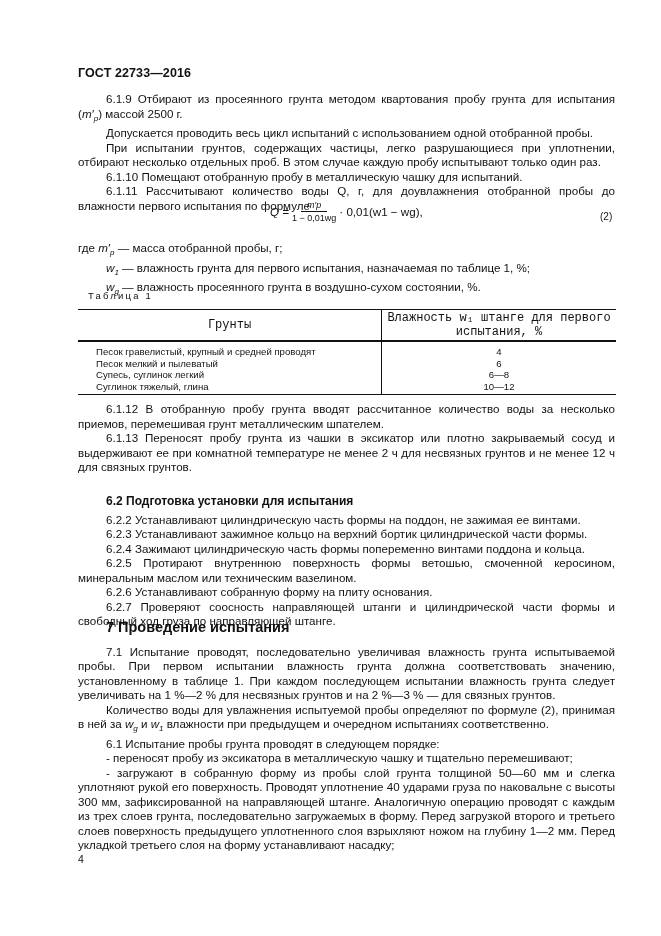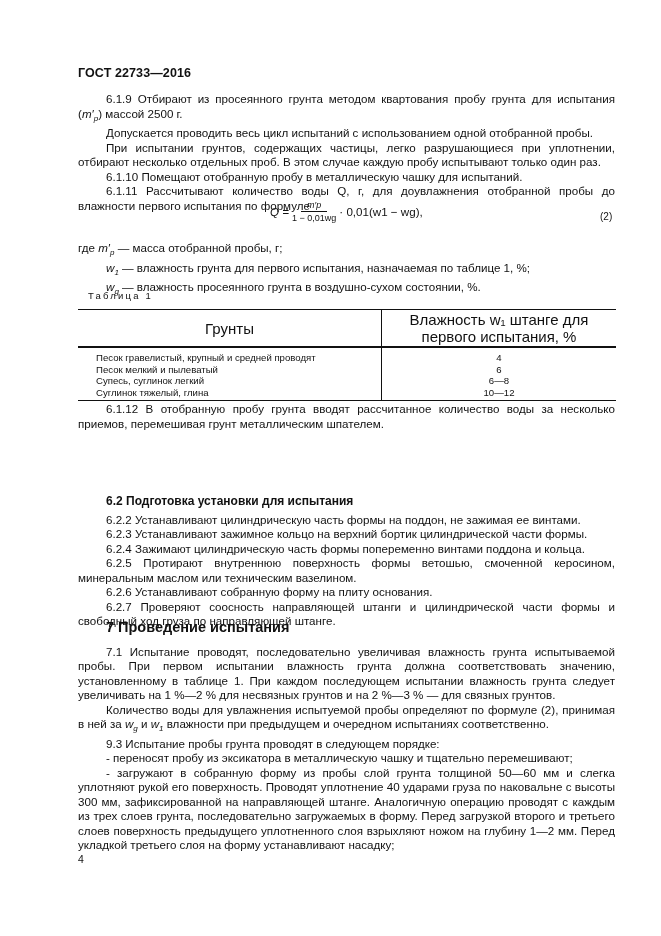--- a/index.html
+++ b/index.html
@@ -13,21 +13,21 @@
   .it { font-style: italic; }
   .sec { font-weight: bold; font-size: 12px; }
   .chap { font-weight: bold; font-size: 14.5px; }
   .formula { position: absolute; left: 270px; top: 200px; font-size: 11.6px; display: flex; align-items: center; }
   .frac { display: inline-flex; flex-direction: column; align-items: center; margin: 0 3px; }
   .frac .num { font-size: 9px; font-style: italic; border-bottom: 1px solid #111; padding: 0 6px 1px; }
   .frac .den { font-size: 9px; padding-top: 1px; }
   .eqnum { position: absolute; left: 600px; top: 211px; font-size: 10px; }
   .tlabel { position: absolute; left: 88px; top: 290px; font-size: 9.5px; letter-spacing: 2.2px; }
   table.t1 { position: absolute; left: 78px; top: 309px; width: 538px; border-collapse: collapse; font-size: 9.6px; }
-  table.t1 th { font-weight: normal; height: 24px; border-top: 1px solid #111; border-bottom: 2px solid #111; font-size: 15px; }
+  table.t1 th { font-weight: normal; height: 24px; border-top: 1px solid #111; border-bottom: 2px solid #111; font-size: 12px; font-family: Liberation Mono, monospace; }
   table.t1 th:first-child, table.t1 td:first-child { border-right: 1px solid #111; width: 285px; }
   table.t1 td { padding: 0; height: 11.5px; line-height: 11.5px; }
   table.t1 td:first-child { padding-left: 18px; }
   table.t1 td:last-child { text-align: center; }
   table.t1 tr.first td { padding-top: 4px; }
   table.t1 tr.last td { border-bottom: 1px solid #111; padding-bottom: 2px; }
   .pagenum { position: absolute; left: 78px; top: 853px; font-size: 10.5px; }
   .dash-item { text-indent: 28px; }
 </style>
 </head>
@@ -82,34 +82,35 @@
     </tr>
     <tr class="last">
       <td>Суглинок тяжелый, глина</td>
       <td>10—12</td>
     </tr>
   </tbody>
 </table>
 
 <div class="txt" style="top:402px;">
   <p class="p ind">6.1.12  В отобранную пробу грунта вводят рассчитанное количество воды за несколько приемов, перемешивая грунт металлическим шпателем.</p>
+  <p class="p ind">6.1.13  Переносят пробу грунта из чашки в эксикатор или плотно закрываемый сосуд и выдерживают ее при комнатной температуре не менее 2 ч для несвязных грунтов и не менее 12 ч для связных грунтов.</p>
 </div>
 
 <div class="txt" style="top:494px;">
   <p class="p ind sec" style="margin-bottom:4px;">6.2  Подготовка установки для испытания</p>
   <p class="p ind">6.2.2  Устанавливают цилиндрическую часть формы на поддон, не зажимая ее винтами.</p>
   <p class="p ind">6.2.3  Устанавливают зажимное кольцо на верхний бортик цилиндрической части формы.</p>
   <p class="p ind">6.2.4  Зажимают цилиндрическую часть формы попеременно винтами поддона и кольца.</p>
   <p class="p ind">6.2.5  Протирают внутреннюю поверхность формы ветошью, смоченной керосином, минеральным маслом или техническим вазелином.</p>
   <p class="p ind">6.2.6  Устанавливают собранную форму на плиту основания.</p>
   <p class="p ind">6.2.7  Проверяют соосность направляющей штанги и цилиндрической части формы и свободный ход груза по направляющей штанге.</p>
 </div>
 
 <div class="txt" style="top:620px;">
   <p class="p ind chap" style="margin-bottom:10px;">7  Проведение испытания</p>
   <p class="p ind">7.1  Испытание проводят, последовательно увеличивая влажность грунта испытываемой пробы. При первом испытании влажность грунта должна соответствовать значению, установленному в таблице 1. При каждом последующем испытании влажность грунта следует увеличивать на 1 %—2 % для несвязных грунтов и на 2 %—3 % — для связных грунтов.</p>
   <p class="p ind"><span>Количество воды для увлажнения испытуемой пробы определяют по формуле (2), принимая в ней за </span><span class="it">w</span><span class="sub">g</span><span> и </span><span class="it">w</span><span class="sub">1</span><span> влажности при предыдущем и очередном испытаниях соответственно.</span></p>
-  <p class="p ind">9.3  Испытание пробы грунта проводят в следующем порядке:</p>
+  <p class="p ind">6.1  Испытание пробы грунта проводят в следующем порядке:</p>
   <p class="p dash-item">-  переносят пробу из эксикатора в металлическую чашку и тщательно перемешивают;</p>
   <p class="p dash-item">-  загружают в собранную форму из пробы слой грунта толщиной 50—60 мм и слегка уплотняют рукой его поверхность. Проводят уплотнение 40 ударами груза по наковальне с высоты 300 мм, зафиксированной на направляющей штанге. Аналогичную операцию проводят с каждым из трех слоев грунта, последовательно загружаемых в форму. Перед загрузкой второго и третьего слоев поверхность предыдущего уплотненного слоя взрыхляют ножом на глубину 1—2 мм. Перед укладкой третьего слоя на форму устанавливают насадку;</p>
 </div>
 
 <div class="pagenum">4</div>
 
 </body></html>

